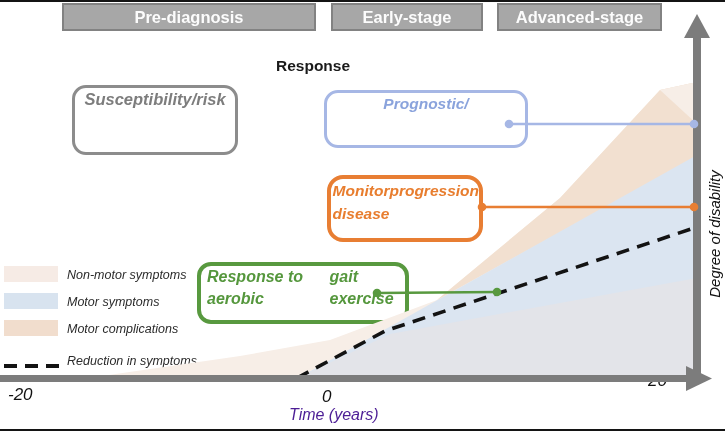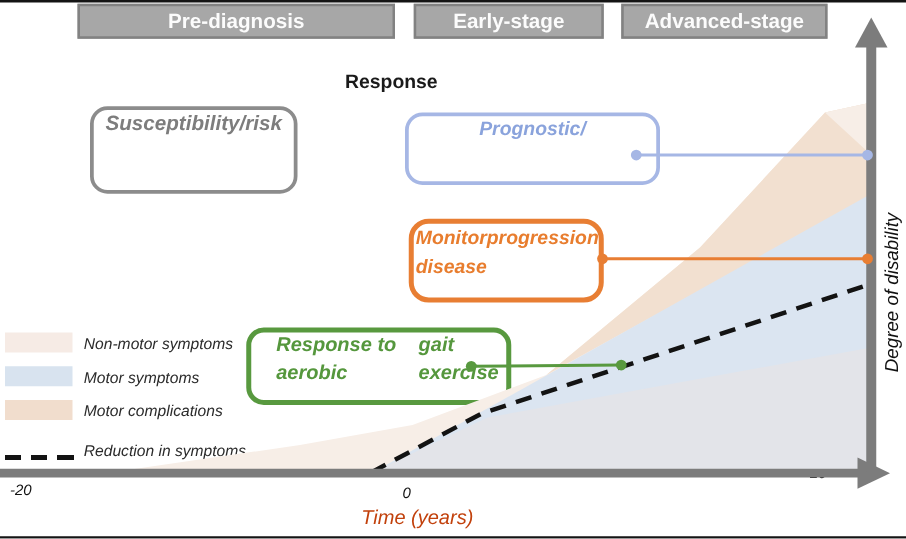--- a/index.html
+++ b/index.html
@@ -13,31 +13,31 @@
   #diagnosis-label{position:absolute;left:276px;top:57px;font-weight:bold;font-size:15.5px;color:#1a1a1a;z-index:2;}
   .callout{position:absolute;box-sizing:border-box;border-radius:14px;display:flex;flex-direction:row;
            justify-content:center;font-weight:bold;font-style:italic;z-index:2;background:#fff;}
   #box-susceptibility{left:72px;top:85px;width:166px;height:70px;border:3px solid #8c8c8c;
       color:#7d7d7d;font-size:16.5px;text-align:center;line-height:1.35;}
   #box-prognostic{left:324px;top:90px;width:204px;height:58px;border:3px solid #a6b7e5;
       color:#8aa3dc;font-size:15.5px;text-align:right;line-height:1.4;gap:36px;}
   #box-monitor{left:327px;top:175px;width:156px;height:67px;border:4px solid #e87e33;border-radius:16px;
       color:#e87d2e;font-size:15.5px;text-align:right;line-height:1.5;}
   #box-response{left:197px;top:262px;width:212px;height:62px;border:4px solid #58993f;
-      color:#55973d;font-size:16px;text-align:left;padding-left:20px;line-height:1.4;}
+      color:#55973d;font-size:16px;text-align:left;padding-left:6px;line-height:1.4;}
   #legend{position:absolute;left:4px;top:266px;z-index:3;}
   .legend-row{display:flex;align-items:flex-end;margin-bottom:11px;height:16px;}
   .legend-swatch{width:54px;height:16px;margin-right:9px;flex:0 0 auto;}
   .legend-dash{width:56px;height:4px;margin-right:7px;flex:0 0 auto;
       background:repeating-linear-gradient(90deg,#131313 0 13px,transparent 13px 21px);}
   .legend-label{font-style:italic;font-size:12.5px;color:#2b2b2b;white-space:nowrap;}
   #legend .dash-row{margin-top:16px;}
   #chart-svg{position:absolute;left:0;top:0;z-index:5;pointer-events:none;}
-  .tick{position:absolute;font-style:italic;font-size:12px;color:#111;z-index:2;}
-  #x-axis-title{position:absolute;left:289px;top:406px;font-style:italic;font-size:16px;color:#c2410c;z-index:2;}
+  .tick{position:absolute;font-style:italic;font-size:17px;color:#111;z-index:2;}
+  #x-axis-title{position:absolute;left:289px;top:406px;font-style:italic;font-size:16px;color:#4c1d95;z-index:2;}
   #y-axis-title{position:absolute;left:714px;top:234px;transform:translate(-50%,-50%) rotate(-90deg);
       white-space:nowrap;font-style:italic;font-size:15px;color:#111;z-index:2;}
 </style>
 </head>
 <body>
 
 <div id="fig">
 
   <div class="frame-line" style="top:0;"></div>
   <div class="frame-line" style="bottom:0;"></div>

